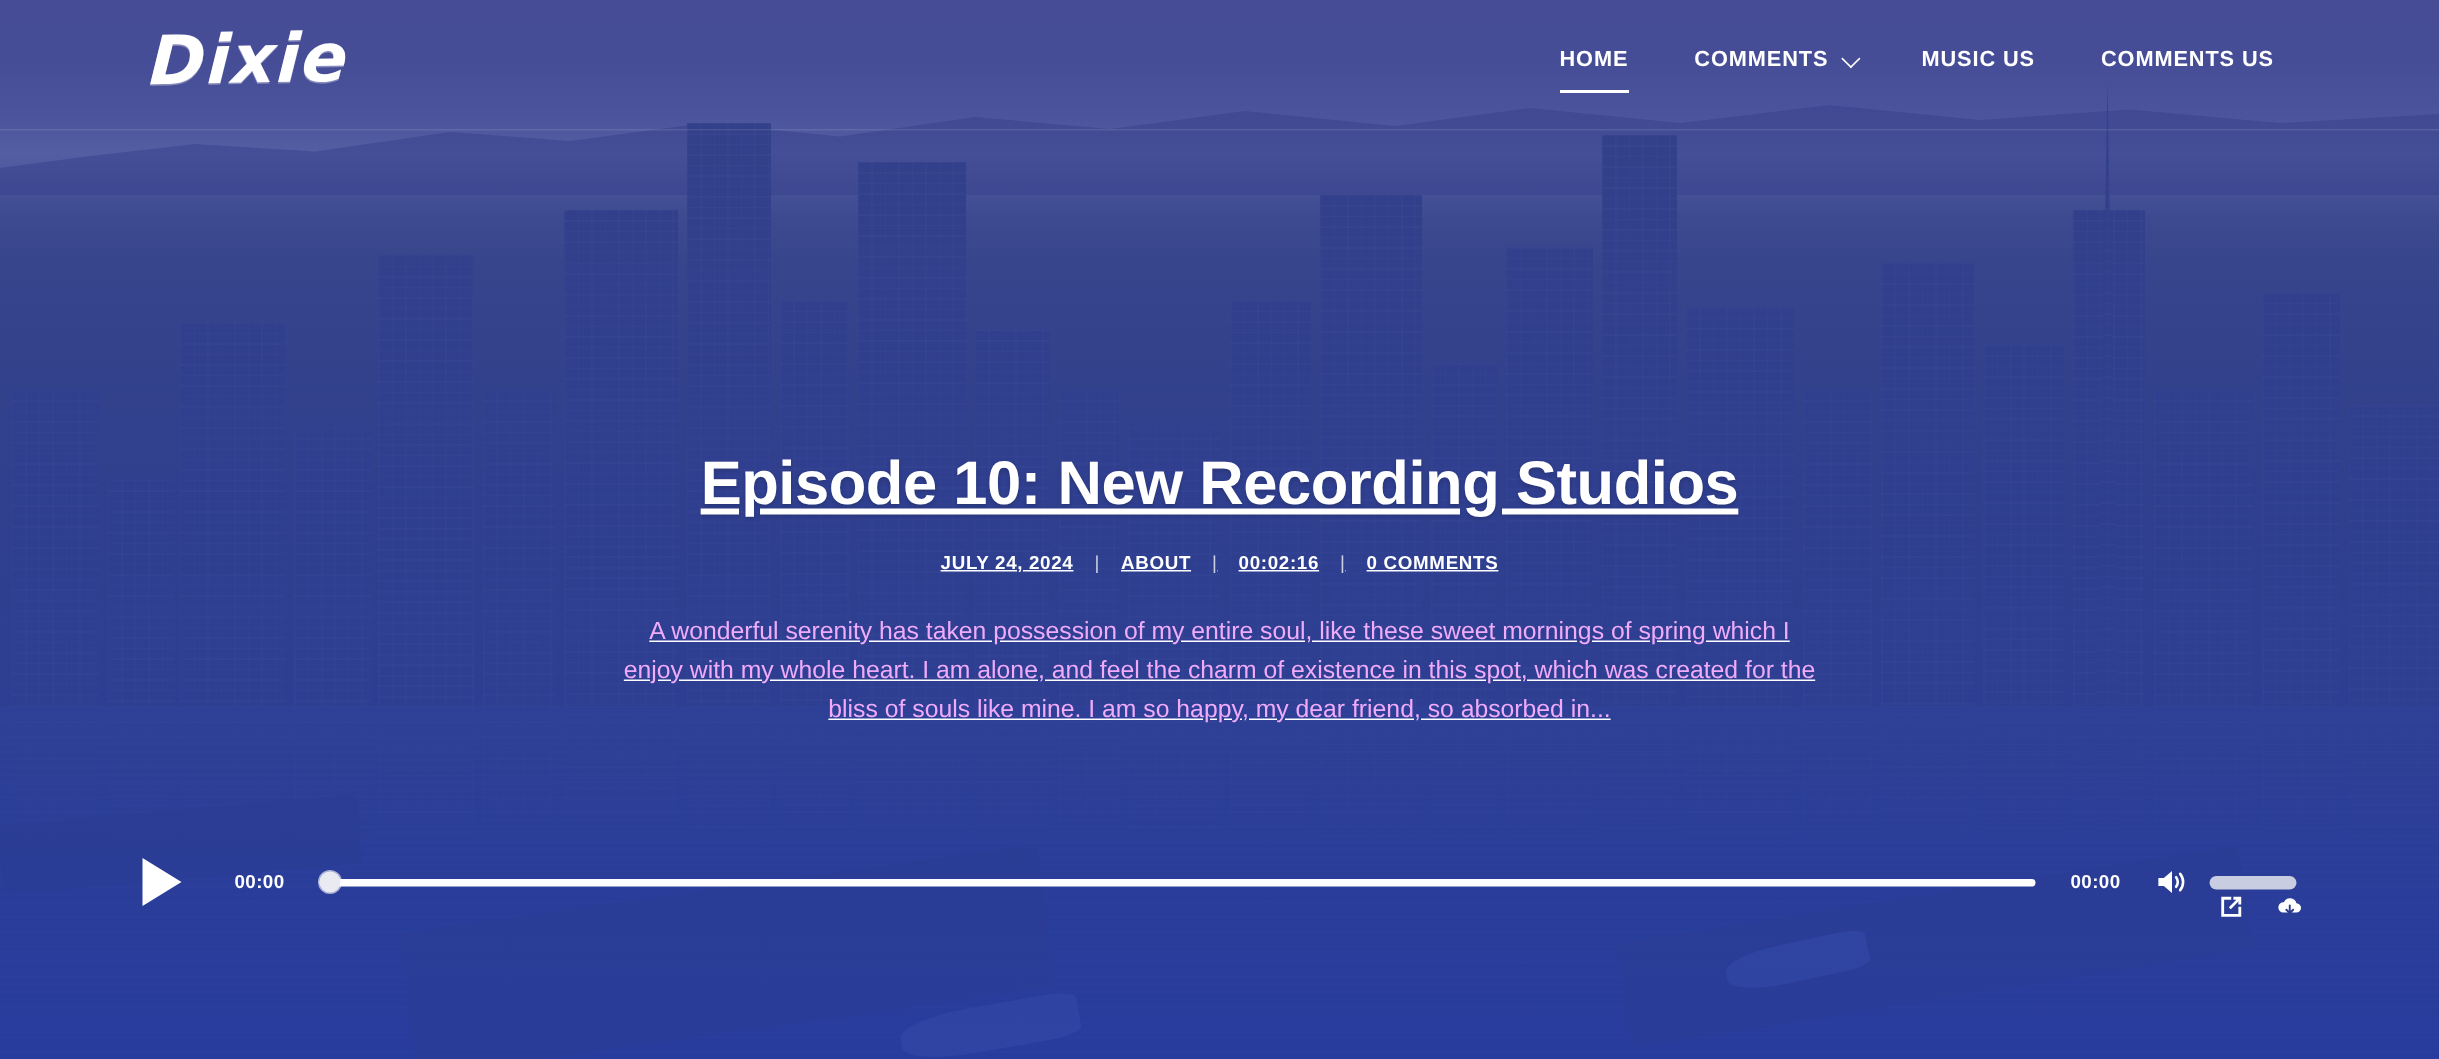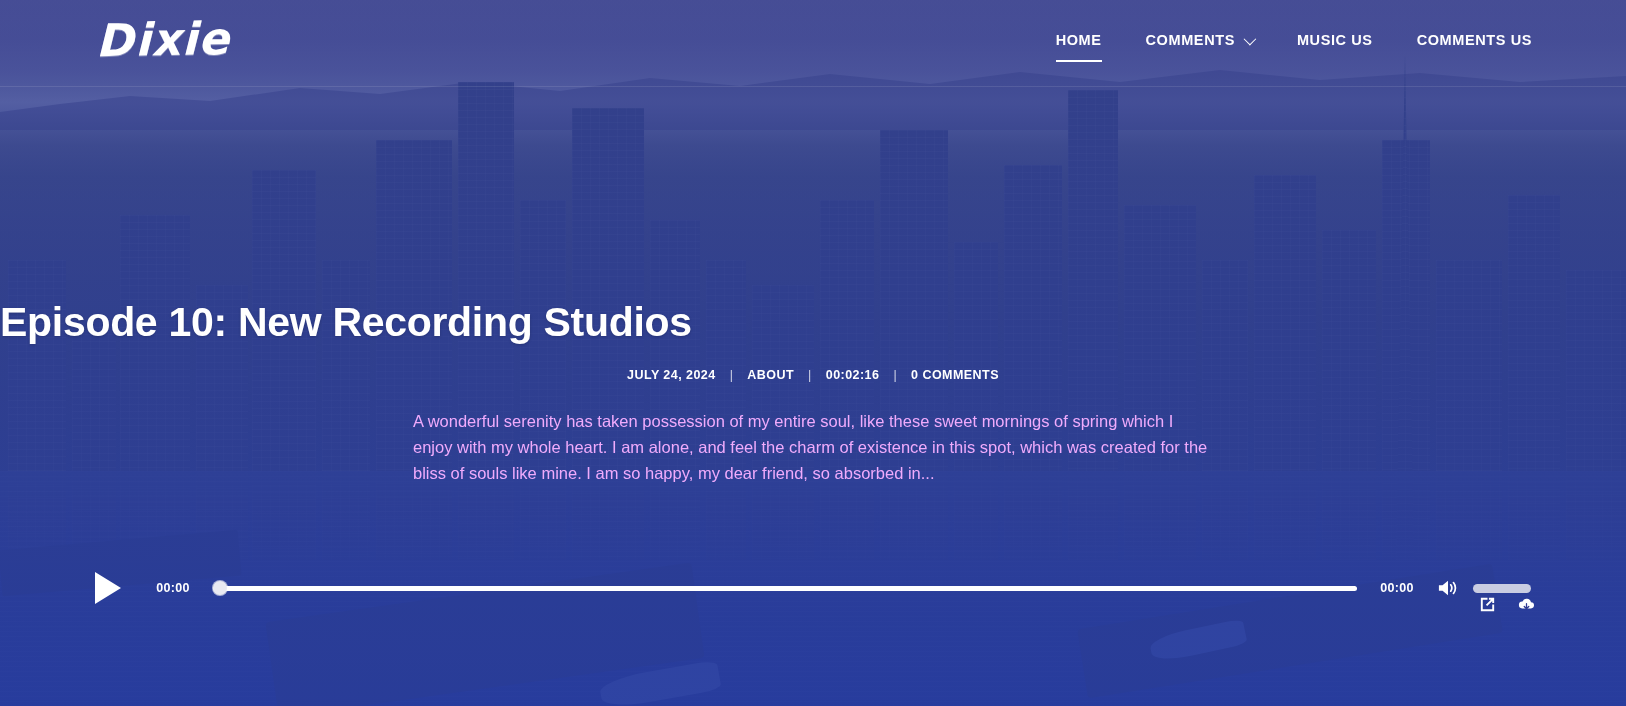--- a/index.html
+++ b/index.html
@@ -125,21 +125,21 @@
     color:#ffffff;
     letter-spacing:1px;
     transform:skewX(-4deg) rotate(-1deg);
     text-shadow:0 1px 0 rgba(255,255,255,.35);
     user-select:none;
     line-height:1;
   }
 
   .main-nav {
     position:absolute;
-    right:72px;
+    right:88px;
     top:30px;
     display:flex;
     align-items:flex-start;
     gap:0;
   }
   .nav-item {
     position:relative;
     display:flex;
     align-items:center;
     gap:7px;
@@ -168,22 +168,23 @@
     transform:rotate(45deg) translateY(-2px);
     margin-left:2px;
   }
 
   
   .hero-content {
     position:absolute;
     left:0; right:0;
     top:300px;
     z-index:20;
-    text-align:left;
+    text-align:center;
     color:#fff;
+    text-decoration:underline;
   }
   .episode-title {
     font-size:41px;
     font-weight:700;
     letter-spacing:-.3px;
     line-height:1.12;
     margin-bottom:22px;
     text-shadow:0 1px 3px rgba(0,0,0,.18);
   }
   .meta-row {

